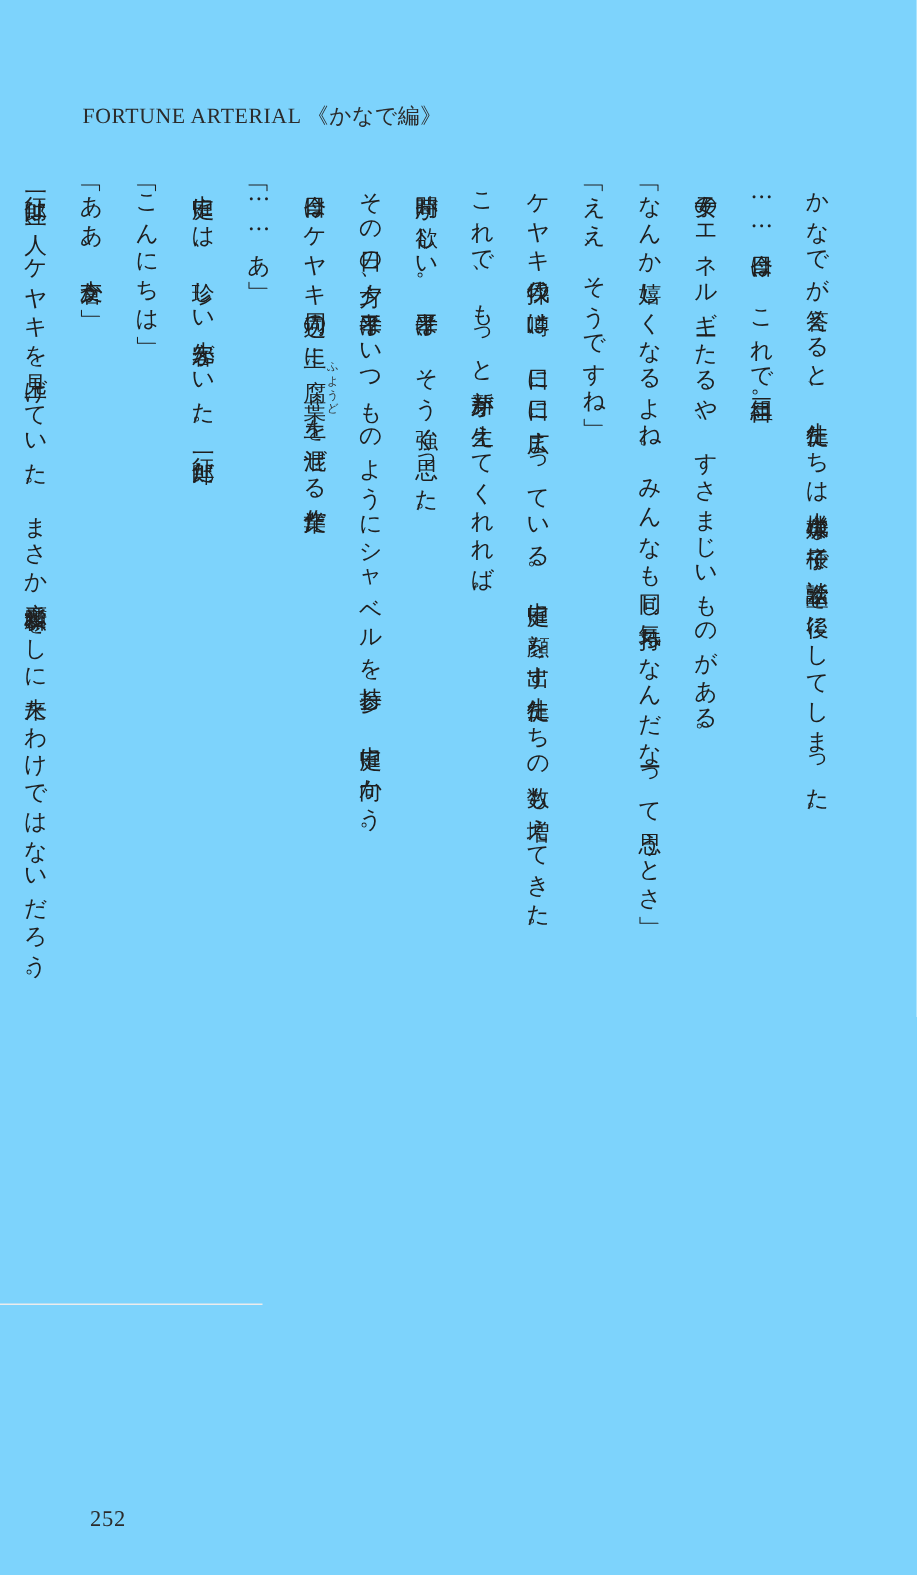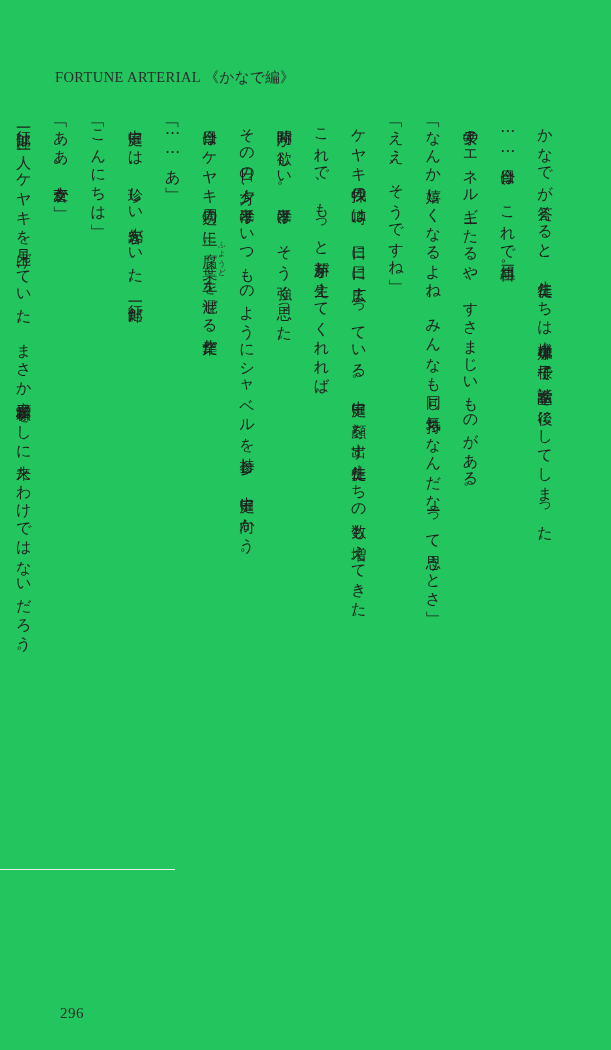--- a/index.html
+++ b/index.html
@@ -12,21 +12,21 @@
     height: 1050px;
     position: relative;
     font-family: "Liberation Serif", "DejaVu Serif", serif;
     color: #2a2a2a;
     overflow: hidden;
   }
 
   .page {
     position: absolute;
     inset: 0;
-    background: #22c55e;
+    background: #7dd3fc;
   }
 
   
   .running-head {
     position: absolute;
     top: 68px;
     left: 55px;
     font-family: "Liberation Serif", "DejaVu Serif", serif;
     font-size: 14.5px;
     letter-spacing: 0.4px;
@@ -112,14 +112,14 @@
     </p>
     <p>「……あ」</p>
     <p class="indent">中庭には、珍しい先客がいた。征一郎だ。</p>
     <p>「こんにちは」</p>
     <p>「ああ、支倉か」</p>
     <p class="indent">征一郎は一人、ケヤキを見上げていた。まさか恋愛祈願をしに来たわけではないだろう。</p>
   </div>
 
   <div class="faint-rule"></div>
 
-  <div class="folio">296</div>
+  <div class="folio">252</div>
 </div>
 
 </body></html>

